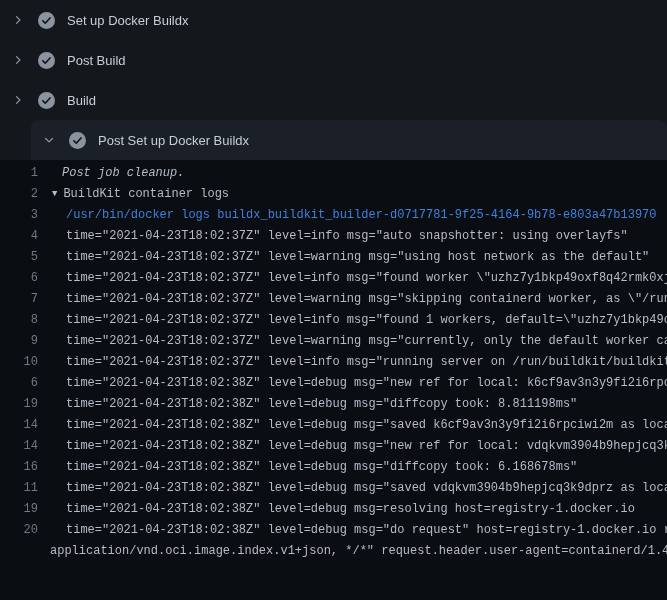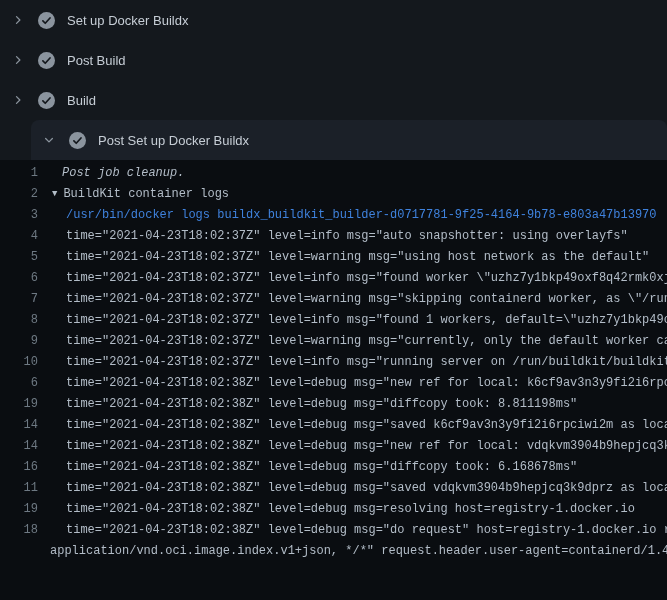--- a/index.html
+++ b/index.html
@@ -206,21 +206,21 @@
     <span class="num">11</span>
     <span class="txt"><span class="body">time="2021-04-23T18:02:38Z" level=debug msg="saved vdqkvm3904b9hepjcq3k9dprz as loca</span></span>
   </div>
 
   <div class="row child">
     <span class="num">19</span>
     <span class="txt"><span class="body">time="2021-04-23T18:02:38Z" level=debug msg=resolving host=registry-1.docker.io</span></span>
   </div>
 
   <div class="row child">
-    <span class="num">18</span>
+    <span class="num">20</span>
     <span class="txt"><span class="body">time="2021-04-23T18:02:38Z" level=debug msg="do request" host=registry-1.docker.io r</span></span>
   </div>
 
   <div class="row cont">
     <span class="num"></span>
     <span class="txt"><span class="body">application/vnd.oci.image.index.v1+json, */*" request.header.user-agent=containerd/1.4</span></span>
   </div>
 
 </div>
 </div>

